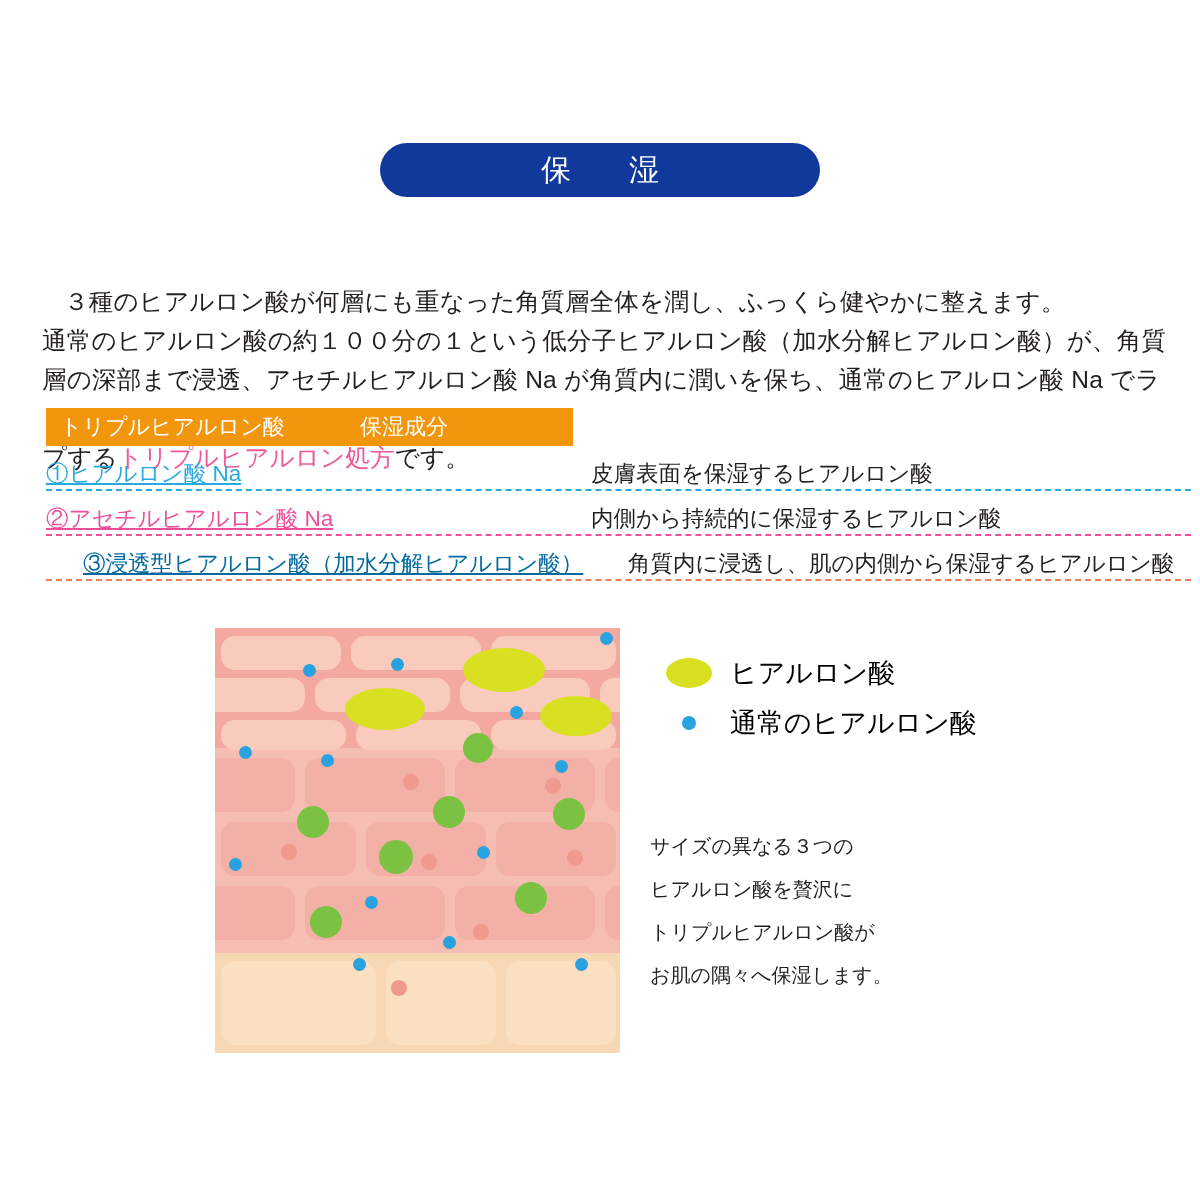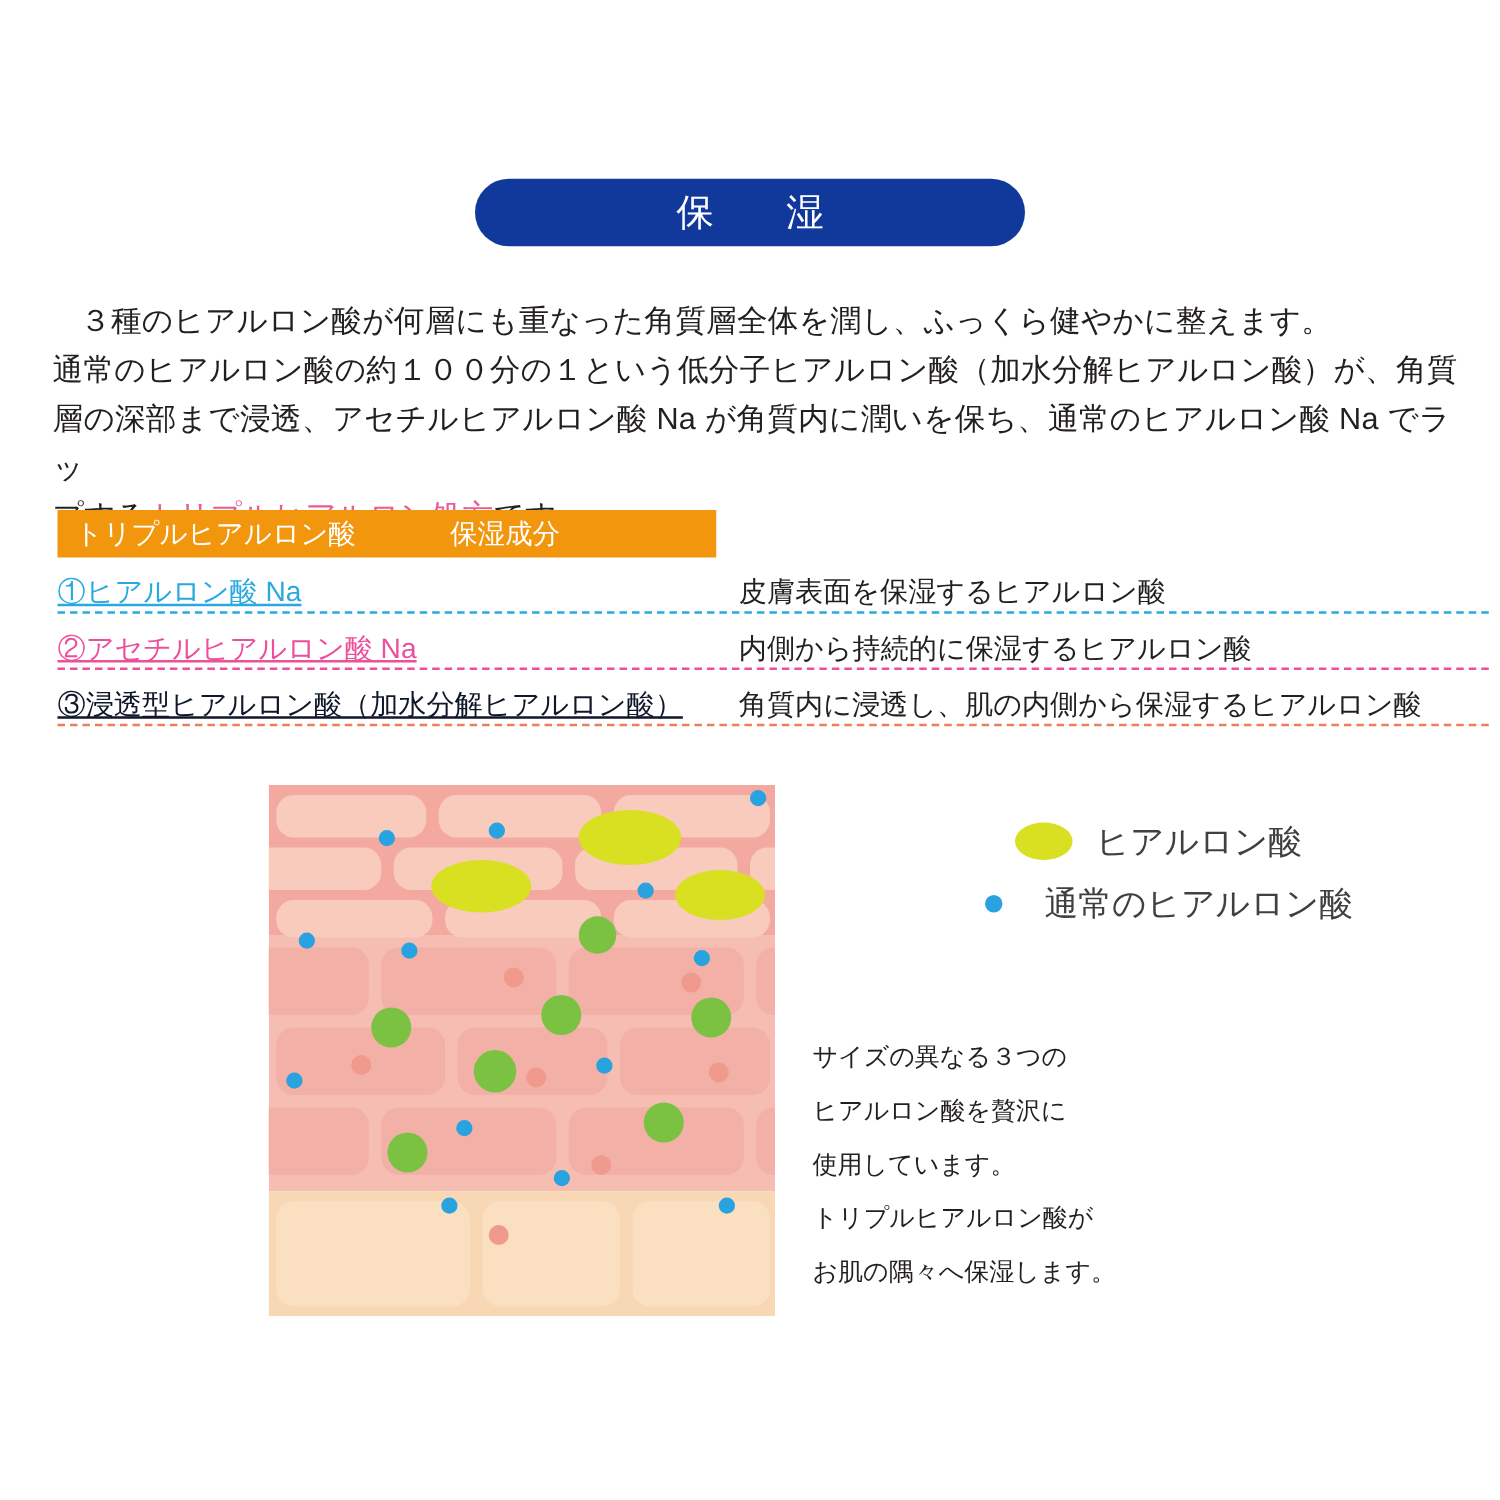--- a/index.html
+++ b/index.html
@@ -44,21 +44,21 @@
   .lead {
     position: absolute;
     top: 238px;
     left: 42px;
     width: 1130px;
     font-size: 24.5px;
     line-height: 39px;
     letter-spacing: 0.2px;
     color: #231f20;
   }
-  .lead .indent { display:block; text-indent: 22px; }
+  .lead .indent { display:block; text-indent: 22px; margin-top: 44px; }
   .hl-pink { color: #ec5a9a; }
 
   
   .table {
     position: absolute;
     top: 408px;
     left: 46px;
     width: 1140px;
   }
   .thead {
@@ -77,21 +77,21 @@
     display: flex;
     align-items: flex-end;
     height: 43px;
     font-size: 22.5px;
   }
   .trow .c1 { width: 545px; text-decoration: underline; }
   .trow .c2 { flex: 1; color: #231f20; }
 
   .row1 .c1 { color: #29a9e0; }
   .row2 .c1 { color: #ec4f9c; }
-  .row3 .c1 { color: #0f172a; }
+  .row3 .c1 { color: #0369a1; margin-left: 37px; }
 
   .sep {
     height: 0;
     border-top: 2px dashed #29a9e0;
     width: 1145px;
   }
   .sep.pink { border-top-color: #ec4f9c; }
   .sep.orange { border-top-color: #ef7c5a; }
 
   
@@ -135,22 +135,21 @@
     position: absolute;
     left: 648px;
     top: 648px;
     width: 540px;
   }
   .lg-row {
     display: flex;
     align-items: center;
     height: 50px;
     font-size: 27px;
-    color: #404040;
-    justify-content: center;
+    color: #000000;
   }
   .lg-mark { width: 82px; display: flex; align-items: center; justify-content: center; }
   .mk-big { width: 46px; height: 30px; border-radius: 50%; background: #d9e021; }
   .mk-mid { width: 26px; height: 26px; border-radius: 50%; background: #7cc242; }
   .mk-sml { width: 14px; height: 14px; border-radius: 50%; background: #29a2e0; }
 
   .caption {
     position: absolute;
     left: 650px;
     top: 825px;
@@ -280,16 +279,15 @@
     <span class="lg-mark">
         <span class="mk-sml"></span>
       </span>
     <span>通常のヒアルロン酸</span>
   </div>
 </div>
 
 <div class="caption">
   <div>サイズの異なる３つの</div>
   <div>ヒアルロン酸を贅沢に</div>
-  <div>使用しています。</div>
   <div>トリプルヒアルロン酸が</div>
   <div>お肌の隅々へ保湿します。</div>
 </div>
 
 </body></html>

